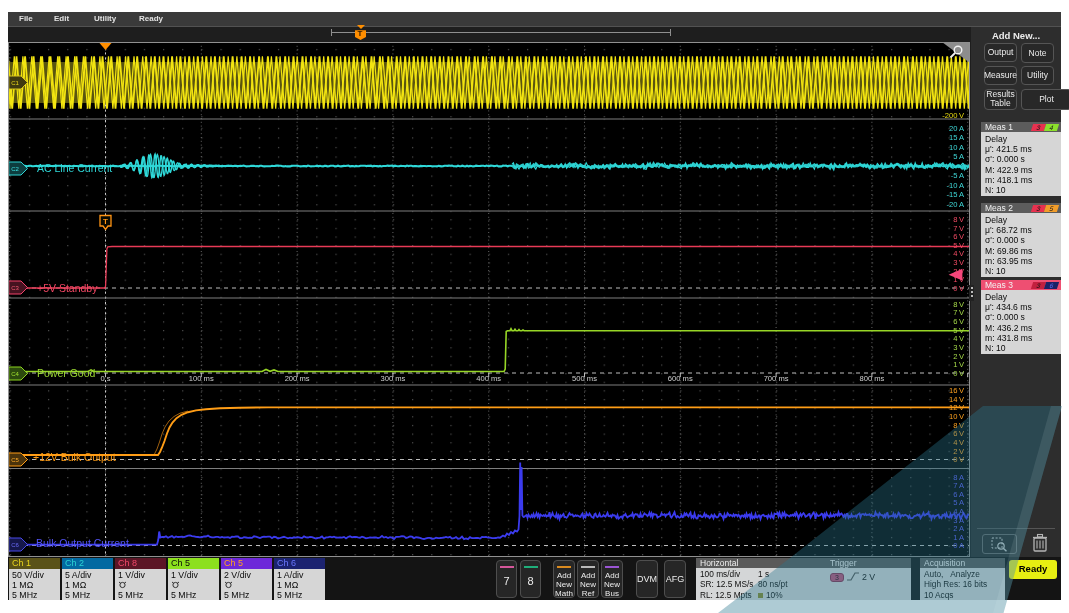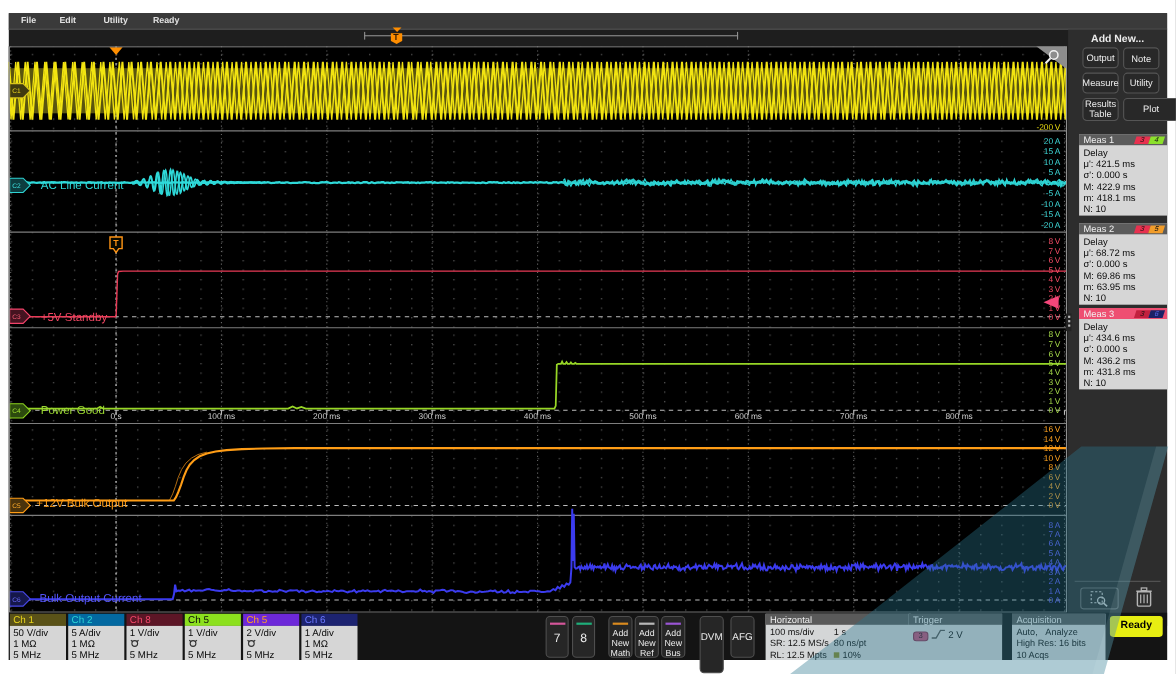--- a/index.html
+++ b/index.html
@@ -238,21 +238,21 @@
       </div>
       <div class="chp" style="left:266px">
         <div class="chhdr" style="background:#1c2370;color:#6a78ff">Ch 6</div>
         <div class="chbody">1 A/div<br>1 MΩ<br>5 MHz</div>
       </div>
       <div class="tbtn" style="left:488px;top:3px;width:21px;height:38px;font-size:11px;line-height:40px"><div class="cline" style="background:#d4569a"></div>7</div>
       <div class="tbtn" style="left:512px;top:3px;width:21px;height:38px;font-size:11px;line-height:40px"><div class="cline" style="background:#1fae7a"></div>8</div>
       <div class="tbtn" style="left:545px;top:3px;width:22px;height:38px;font-size:8px;line-height:9px;padding-top:10px"><div class="cline" style="background:#d98a1f"></div>Add<br>New<br>Math</div>
       <div class="tbtn" style="left:569px;top:3px;width:22px;height:38px;font-size:8px;line-height:9px;padding-top:10px"><div class="cline" style="background:#b8b8b8"></div>Add<br>New<br>Ref</div>
       <div class="tbtn" style="left:593px;top:3px;width:22px;height:38px;font-size:8px;line-height:9px;padding-top:10px"><div class="cline" style="background:#9a55d4"></div>Add<br>New<br>Bus</div>
-      <div class="tbtn" style="left:628px;top:3px;width:22px;height:52px;font-size:9px;line-height:36px">DVM</div>
+      <div class="tbtn" style="left:628px;top:3px;width:22px;height:38px;font-size:9px;line-height:36px">DVM</div>
       <div class="tbtn" style="left:656px;top:3px;width:22px;height:38px;font-size:9px;line-height:36px">AFG</div>
       <div class="panel" style="left:688px;width:132px">
         <div class="phdr">Horizontal</div>
         <div class="pbody">100 ms/div<span style="position:absolute;left:62px;top:1px">1 s</span><br>SR: 12.5 MS/s<span style="position:absolute;left:62px;top:11.3px">80 ns/pt</span><br>RL: 12.5 Mpts<span style="position:absolute;left:62px;top:21.6px"><span style="display:inline-block;width:5px;height:5px;background:#8a8a2a;margin-right:3px"></span>10%</span></div>
       </div>
       <div class="panel" style="left:818px;width:85px">
         <div class="phdr">Trigger</div>
         <div class="pbody" style="padding-top:4px"><span style="display:inline-block;width:14px;height:9px;background:#c2527a;border:1px solid #8a3050;border-radius:3px;color:#2a0a14;font-size:7px;text-align:center;line-height:8px">3</span><svg width="14" height="9" viewBox="0 0 14 9" style="margin:0 2px;vertical-align:-1px">
             <path d="M1,8 L5,8 L9,1 L13,1" fill="none" stroke="#555" stroke-width="1.2"></path>
           </svg><span style="font-size:8.8px">2 V</span></div>

